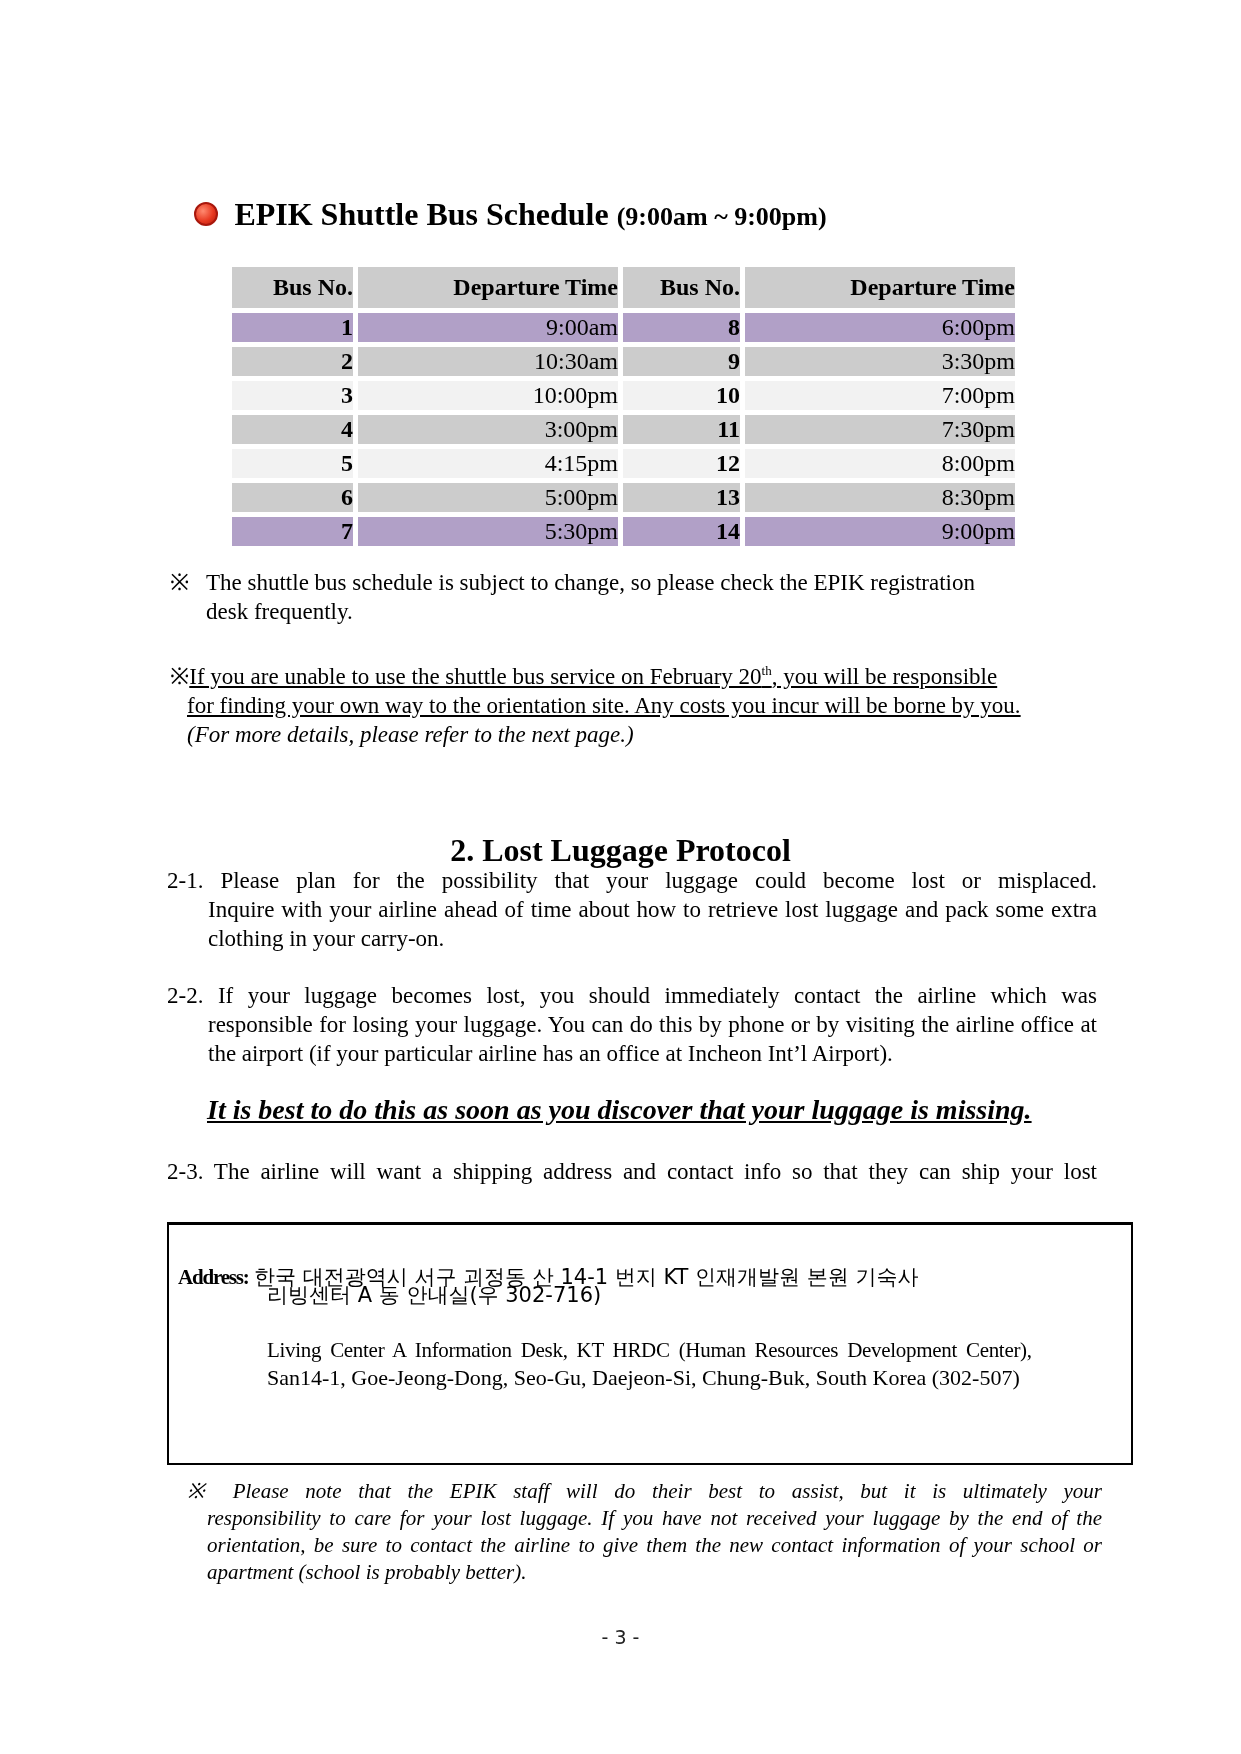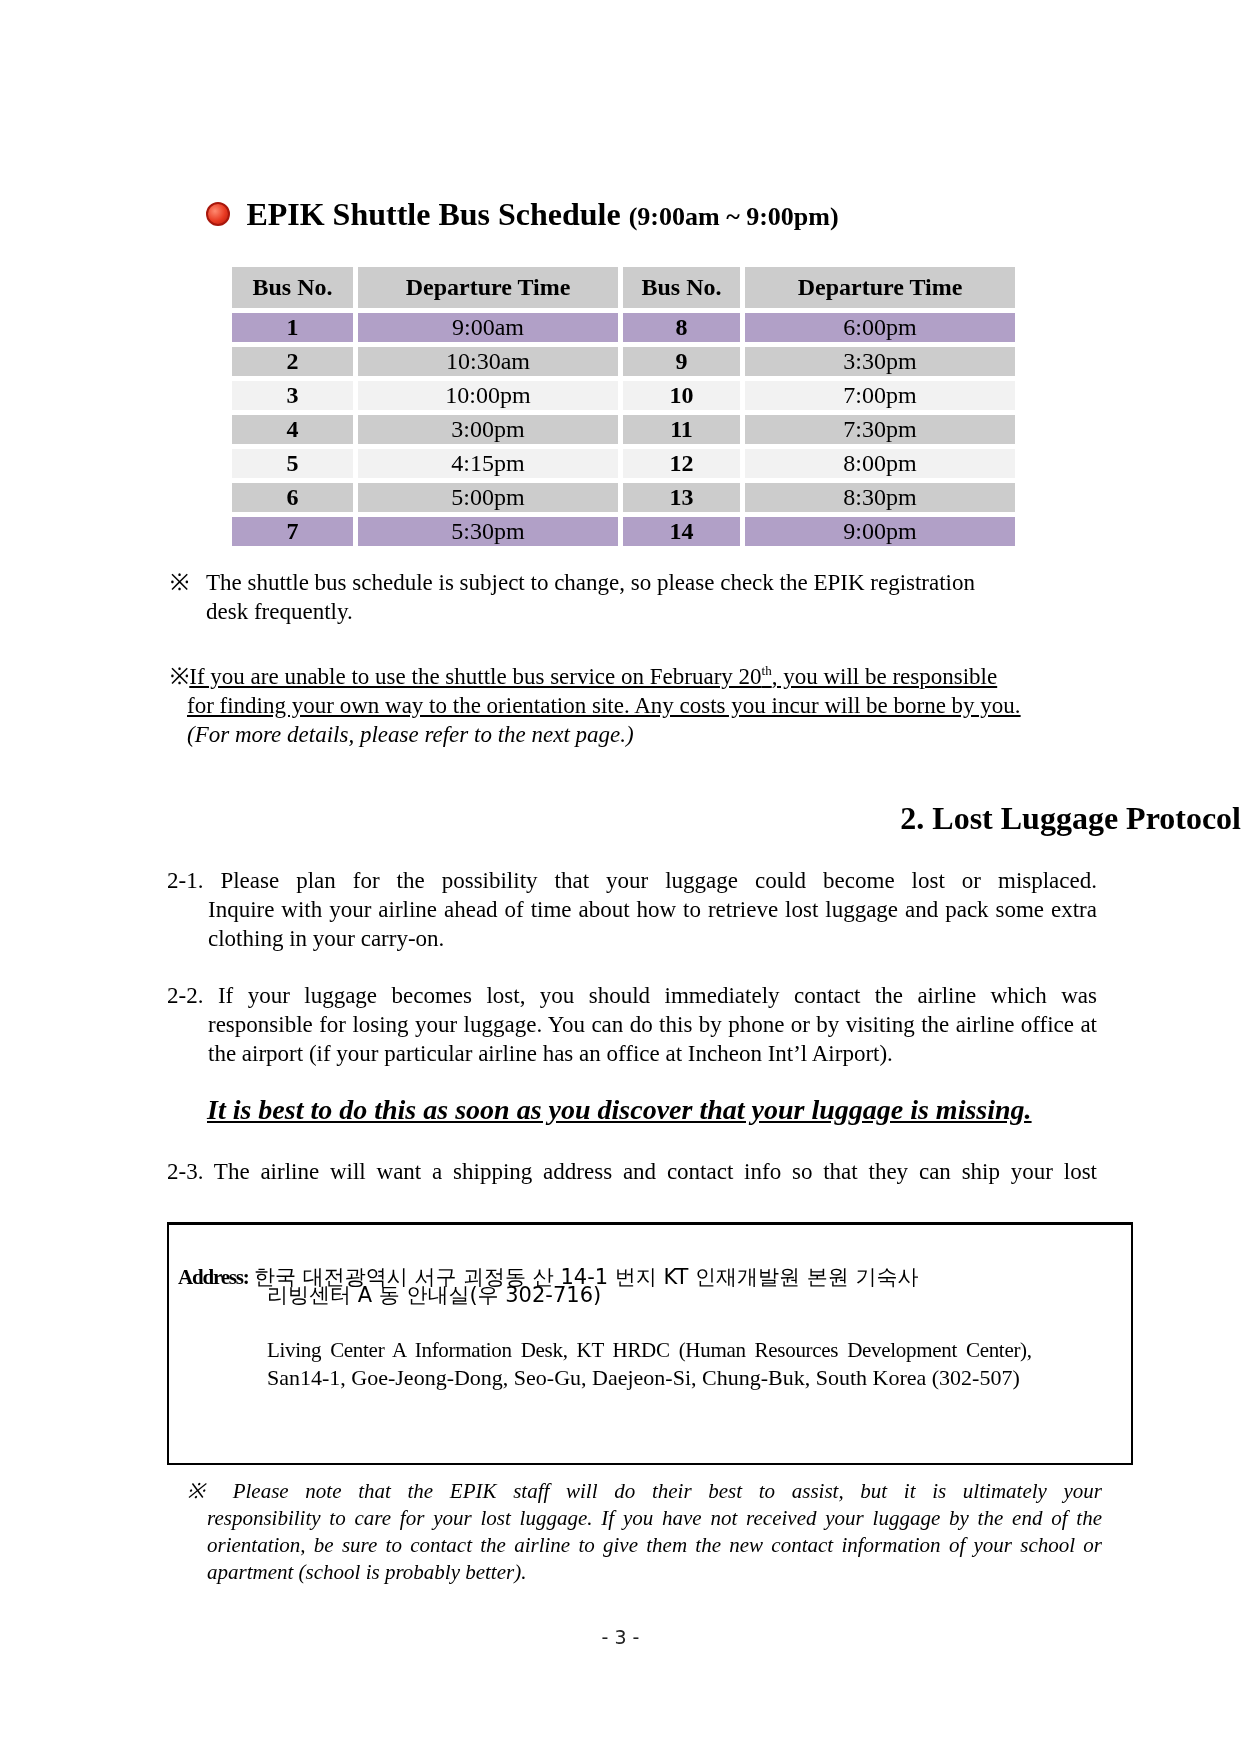--- a/index.html
+++ b/index.html
@@ -1,41 +1,41 @@
 <!DOCTYPE html>
 <html><head>
 <meta charset="utf-8">
 <style>
   html, body { margin:0; padding:0; background:#ffffff; }
   body { width:1241px; height:1754px; position:relative; overflow:hidden;
          font-family:"Liberation Serif", "DejaVu Serif", serif; color:#000; }
   .abs { position:absolute; }
-  .title { left:12px; width:1021px; top:196px; text-align:center; font-size:32px; font-weight:bold; white-space:nowrap; }
+  .title { left:0; width:1021px; top:196px; text-align:center; font-size:32px; font-weight:bold; white-space:nowrap; }
   .title .sub { font-size:26px; }
   .bullet { display:inline-block; width:20px; height:20px; border-radius:50%;
             background:radial-gradient(circle at 35% 35%, #ff8a70 0%, #e83a22 55%, #b3170a 100%);
             border:2px solid #a8170c; vertical-align:middle; margin-right:16px; position:relative; top:-4px; }
   table.sched { position:absolute; left:232px; top:267px; border-collapse:separate; border-spacing:5px 5px; margin:-5px; }
-  table.sched td, table.sched th { text-align:center; font-size:24px; padding:0; height:29px; line-height:29px; }
+  table.sched td, table.sched th { text-align:right; font-size:24px; padding:0; height:29px; line-height:29px; }
   table.sched th { height:41px; line-height:41px; background:#cccccc; font-weight:bold; font-size:24px; }
   .c1 { width:121px; } .c2 { width:260px; } .c3 { width:117px; } .c4 { width:270px; }
   td.num { font-weight:bold; }
   tr.purple td { background:#b1a0c7; }
   tr.gray td { background:#cccccc; }
   tr.light td { background:#f2f2f2; }
   .para { font-size:23px; line-height:29px; }
   .note1 { left:170px; top:568px; width:900px; }
   .note1 .mark { display:inline-block; width:36px; }
   .note1 .line2 { padding-left:36px; }
   .note2 { left:170px; top:662px; width:920px; }
   .note2 .u { text-decoration:underline; }
   .note2 sup { font-size:13px; vertical-align:top; position:relative; top:-6px; }
   .note2 .l2 { padding-left:17px; }
   .note2 .l3 { padding-left:17px; font-style:italic; }
-  .h2 { left:0; width:1241px; top:800px; text-align:right; font-size:32px; font-weight:bold; }
+  .h2 { left:0; width:1241px; top:832px; text-align:center; font-size:32px; font-weight:bold; }
   .item { left:167px; width:930px; text-align:justify; }
   .item .lbl { font-weight:normal; }
   .item .rest { padding-left:41px; display:block; }
   .item .first { display:block; text-align:justify; text-align-last:justify; }
   .emph { left:207px; top:1094px; font-size:28px; font-weight:bold; font-style:italic; text-decoration:underline; }
   .box { left:167px; top:1222px; width:962px; height:238px; border:2px solid #000; border-top-width:3px; }
   .addr-lbl { font-weight:bold; font-size:21px; letter-spacing:-1.2px; }
   .box .row { position:absolute; font-size:22px; white-space:nowrap; }
   .box .ko { font-family:"DejaVu Sans", sans-serif; font-size:21px; }
   .footnote { left:187px; top:1478px; width:915px; font-size:21px; line-height:27px; font-style:italic; text-align:justify; }

